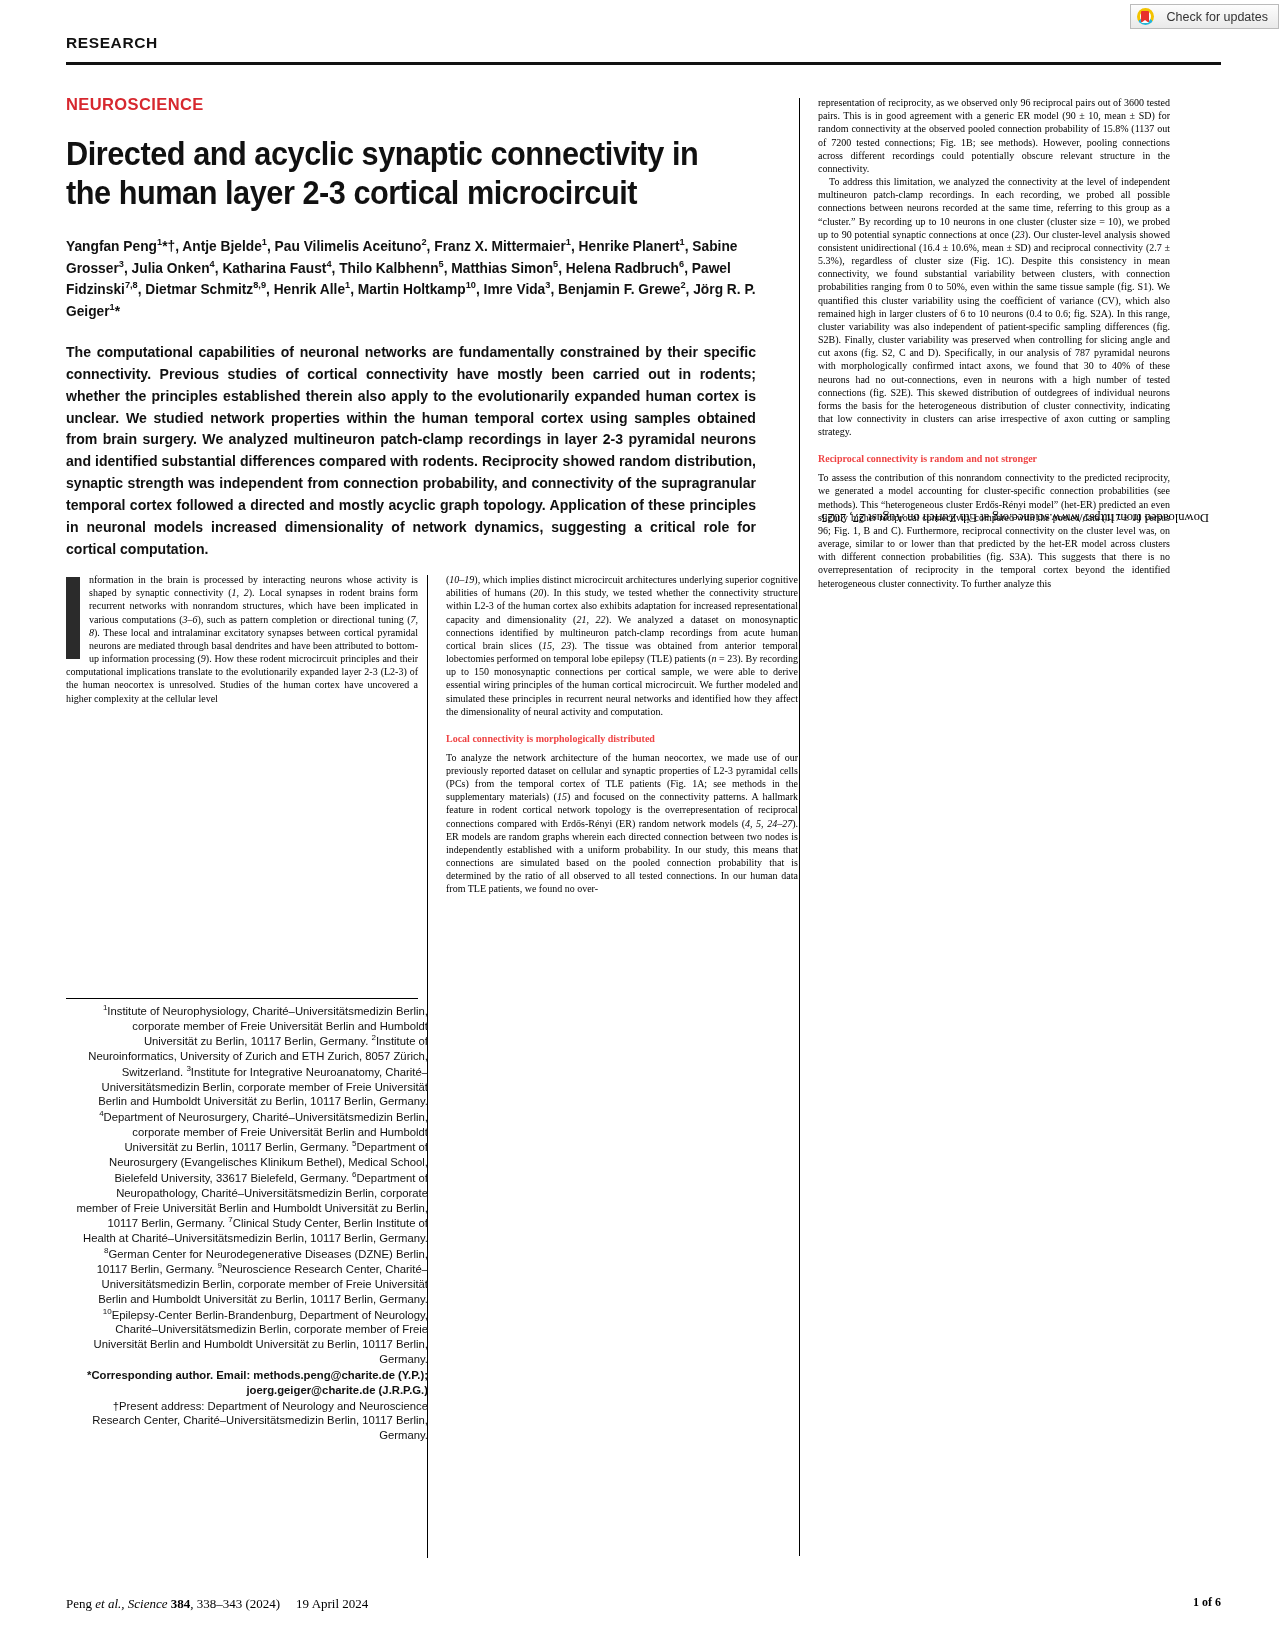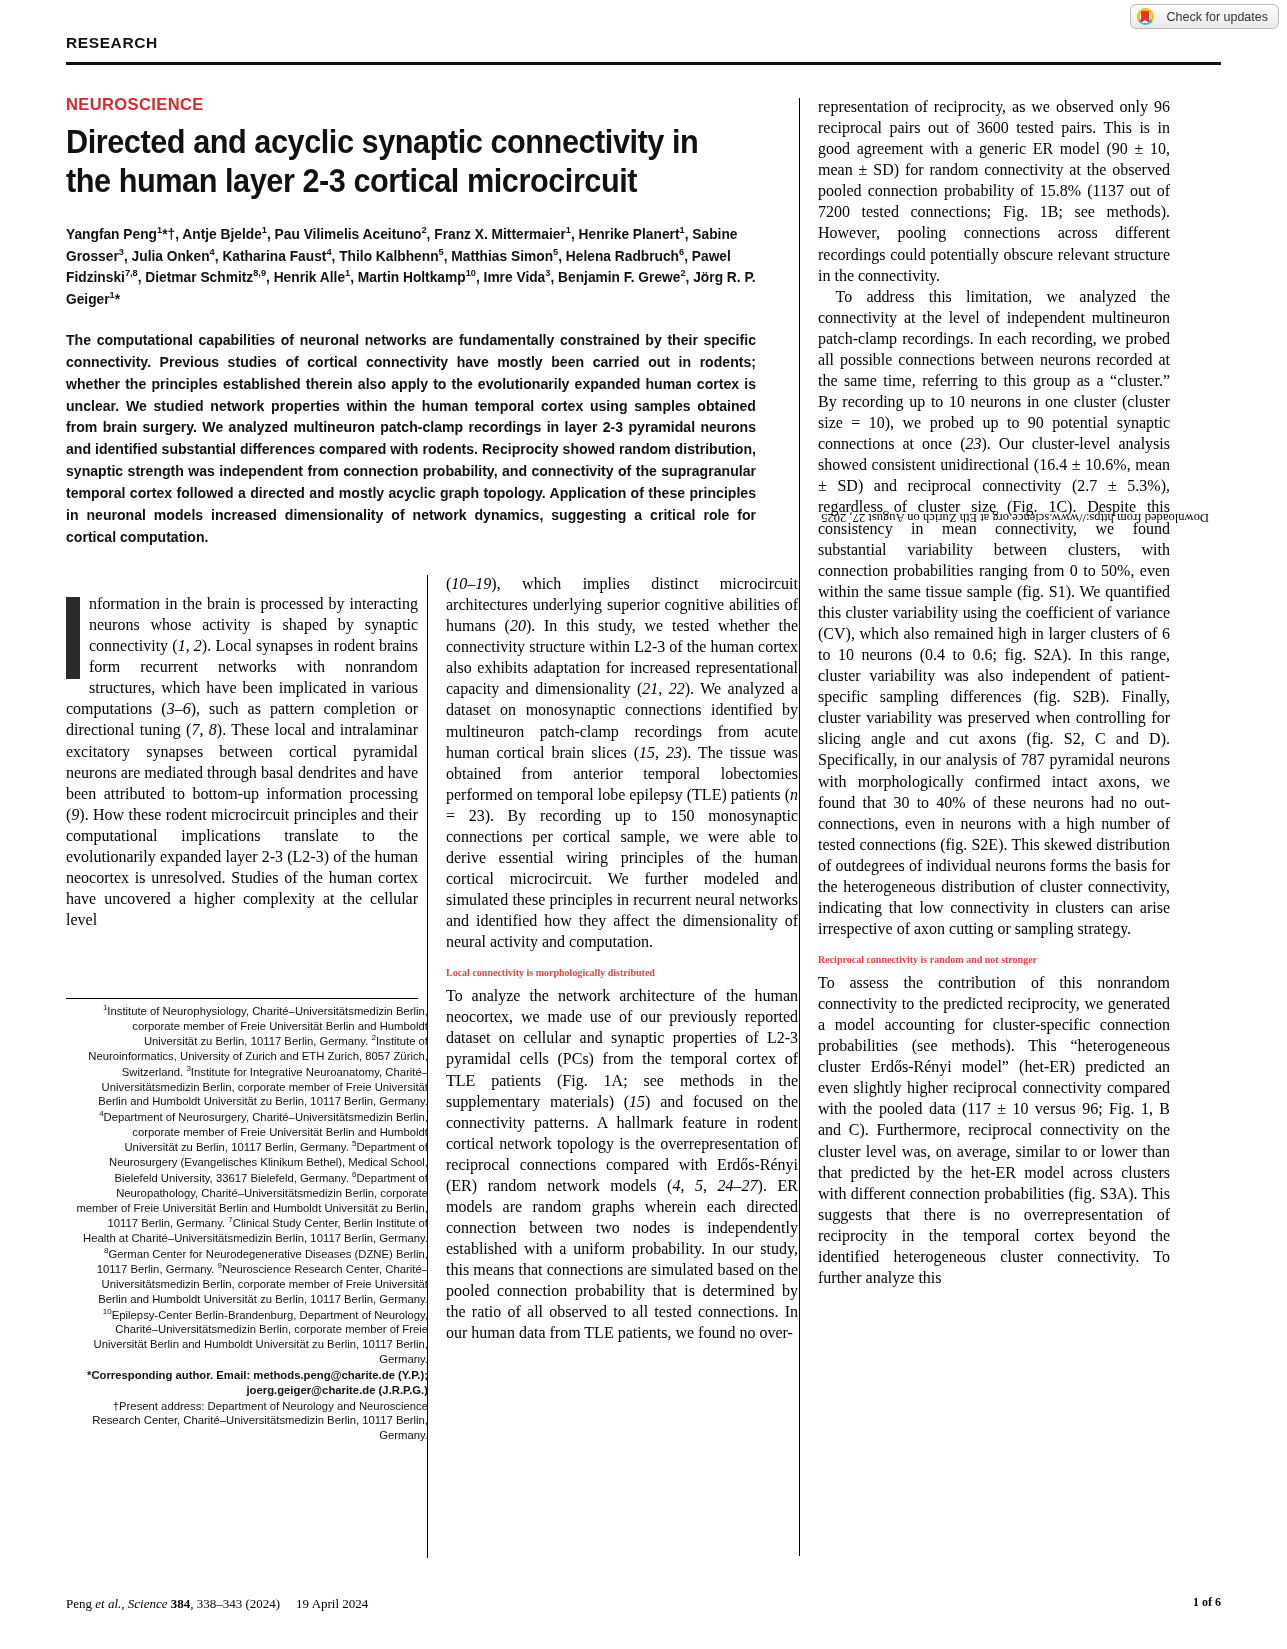--- a/index.html
+++ b/index.html
@@ -11,21 +11,21 @@
     color:#000;
     position:relative;
     overflow:hidden;
   }
 
   
   .crossmark {
     position:absolute; top:4px; right:8px;
     display:flex; align-items:center; gap:13px;
     background:linear-gradient(#fdfdfd,#e9e9e9);
-    border:1px solid #bbb; border-radius:6px;
+    border:1px solid #bbb; border-radius:0;
     padding:3px 10px 3px 6px;
     font-family:"Liberation Sans", sans-serif;
     font-size:12.5px; color:#333;
   }
   .cm-logo { width:17px; height:17px; position:relative; }
   .cm-logo .ring {
     position:absolute; inset:0; border-radius:50%;
     background:conic-gradient(#f3c300 0deg 120deg,#25b4d4 120deg 240deg,#f3c300 240deg 360deg);
   }
   .cm-logo .ring::after{
@@ -53,21 +53,21 @@
   .rule-top {
     position:absolute; left:66px; top:62px; width:1155px; height:3px;
     background:#111;
   }
 
   
   .header-block { position:absolute; left:66px; top:95px; width:715px; }
   .kicker {
     font-family:"Liberation Sans", sans-serif;
     font-weight:bold; font-size:16.5px; letter-spacing:0.4px;
-    color:#d7282f; margin:0 0 9px 0;
+    color:#d7282f; margin:0 0 21px 0;
   }
   .title {
     font-family:"Liberation Sans", sans-serif;
     font-weight:bold; font-size:33px; line-height:1.18;
     letter-spacing:-0.5px; margin:0 0 22px 0; color:#111;
     transform:scaleX(0.93); transform-origin:left top;
   }
   .authors {
     font-family:"Liberation Sans", sans-serif;
     font-weight:bold; font-size:14.2px; line-height:1.48;
@@ -77,34 +77,34 @@
   .authors sup { font-size:9.5px; font-weight:bold; }
   .abstract {
     font-family:"Liberation Sans", sans-serif;
     font-weight:bold; font-size:14.6px; line-height:1.50;
     color:#111; margin:0; text-align:justify;
     transform:scaleX(0.965); transform-origin:left top;
   }
 
   
   .col { position:absolute; width:352px; }
-  .col-1 { left:66px;  top:573px; height:985px;margin-top:20px; }
+  .col-1 { left:66px;  top:573px; height:985px; }
   .col-2 { left:446px; top:573px; height:985px; }
   .col-3 { left:818px; top:96px;  height:1462px; }
 
   .col-2::before, .col-3::before {
     content:""; position:absolute; left:-19px; top:2px;
     width:1px; height:calc(100% - 6px); background:#000;
   }
   .col-2::before { height:983px; }
   .col-3::before { height:1458px; }
 
   .bodytext {
     font-family:"Liberation Serif", serif;
-    font-size:16px; line-height:1.318;
+    font-size:10px; line-height:1.318;
     text-align:justify; hyphens:auto;
     margin:0 0 0 0; color:#000;
   }
   .bodytext + .bodytext { text-indent:1.1em; }
   .sec-head {
     font-family:Liberation Serif, serif;
     font-weight:bold; font-size:10px; line-height:1.28;
     margin:15px 0 5px 0; color:#ef4444;
   }
 

